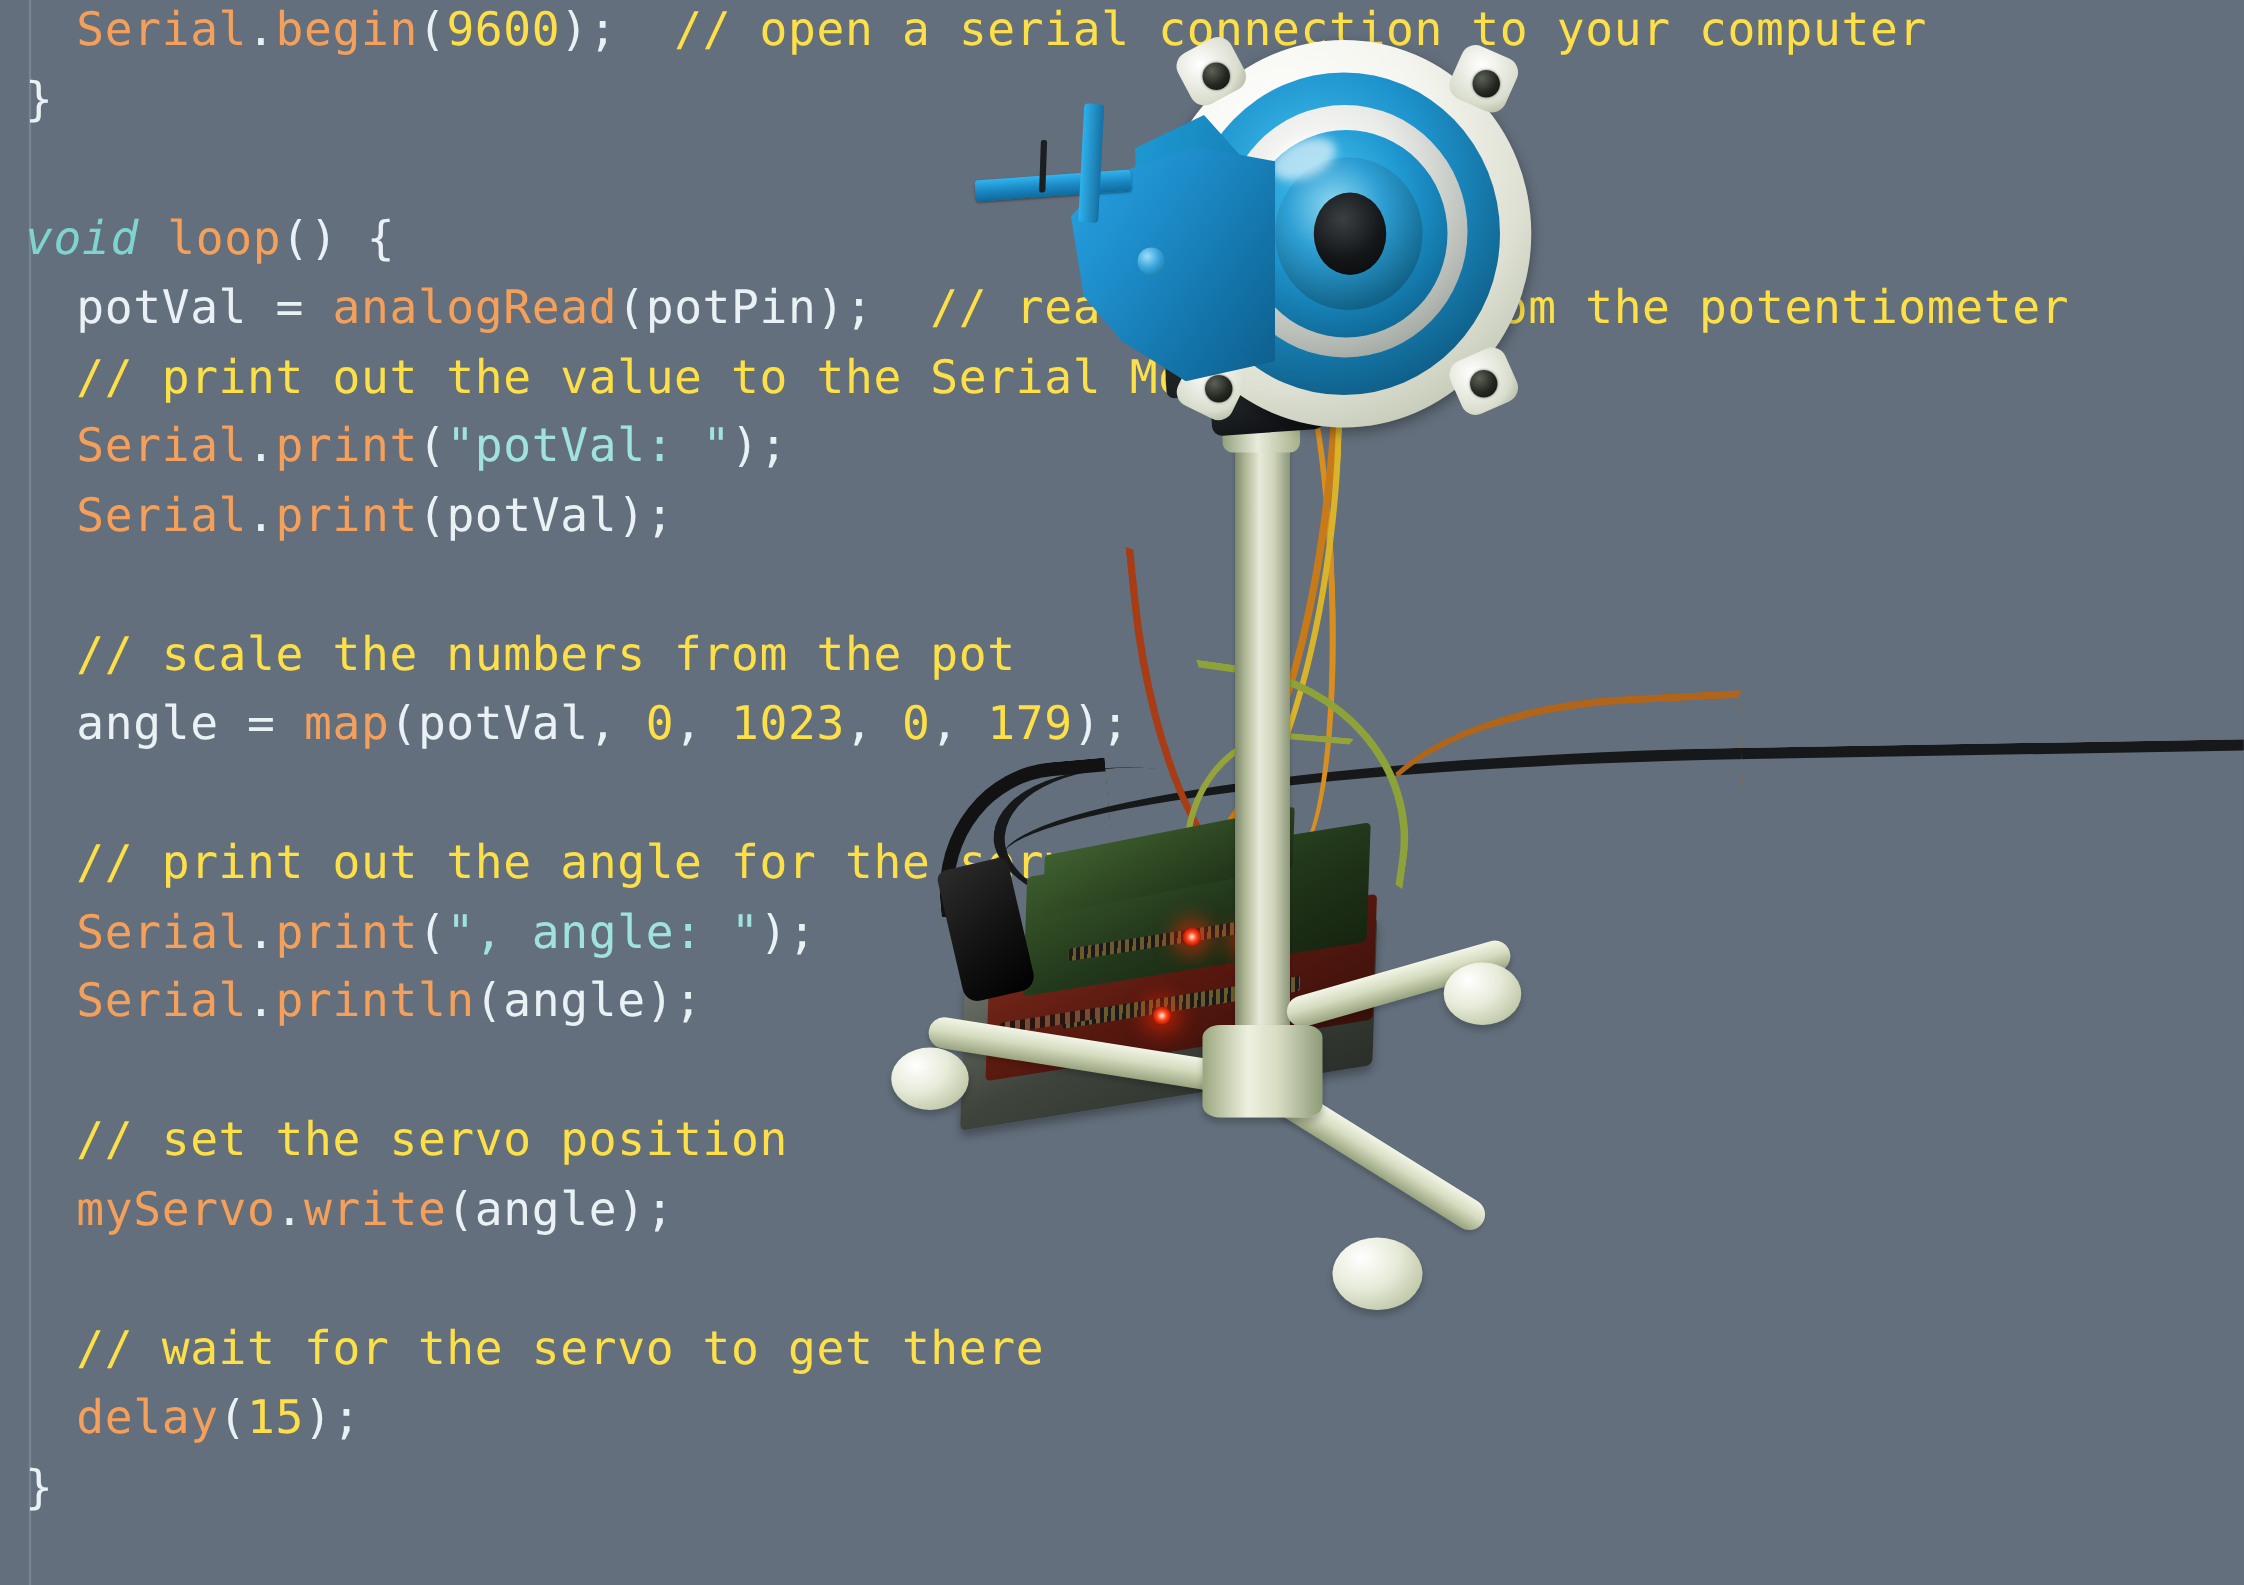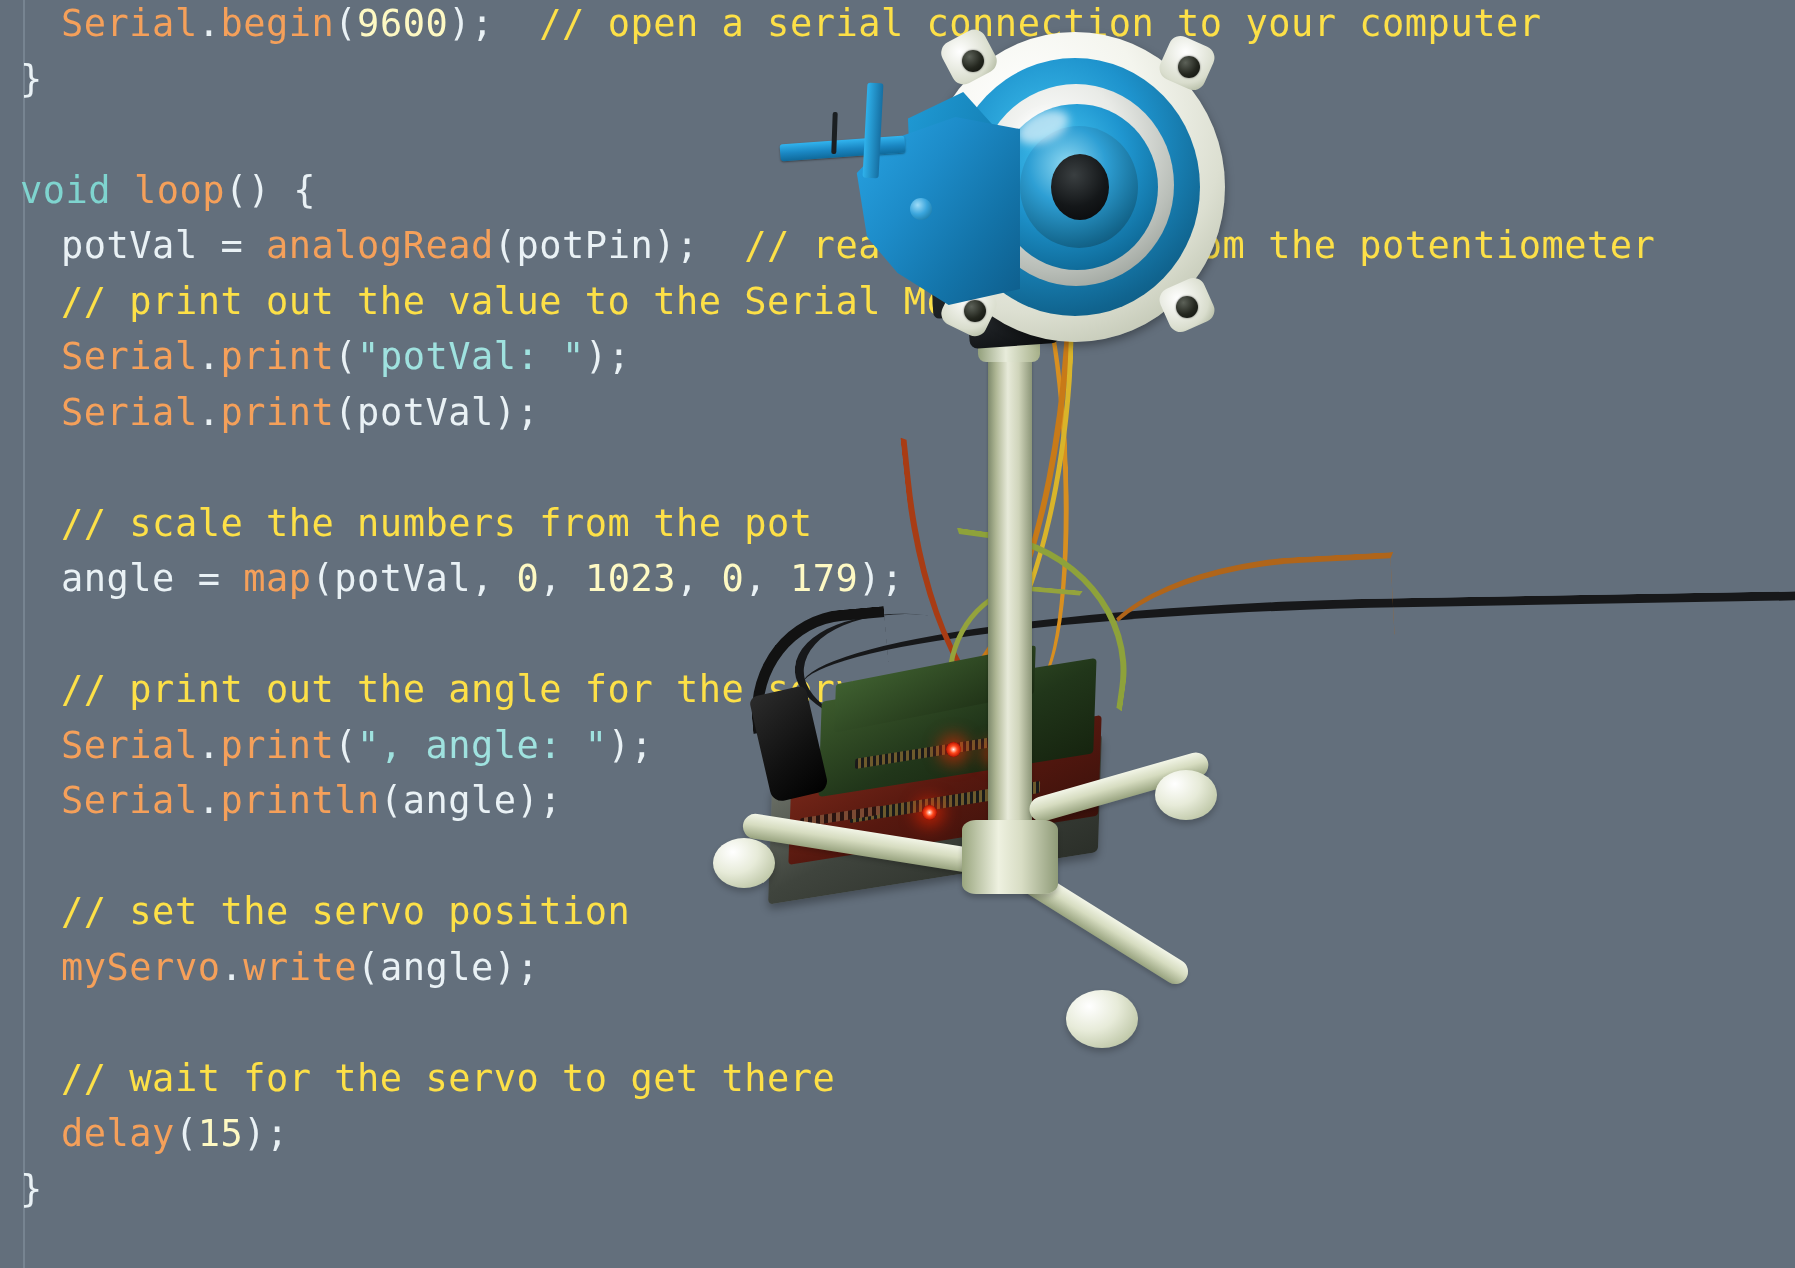--- a/index.html
+++ b/index.html
@@ -16,25 +16,25 @@
     white-space:pre;
   }
   .indent-guide{
     position:absolute;left:23px;top:-30px;width:2px;height:1310px;
     background:rgba(120,133,146,.95);
   }
   .code-line{position:absolute;left:0;width:100%;height:55.5px;}
   .code-line .txt{position:relative;display:inline-block;padding-left:20px;}
 
   
-  .kw      {color:#7fd4cf;}   
+  .kw      {color:#7fd4cf;font-style:italic;}   
   .fn      {color:#f5a05a;}   
   .obj     {color:#f5a05a;}   
   .plain   {color:#e9f1f5;}   
-  .num     {color:#fef9c3;}   
+  .num     {color:#fde047;}   
   .str     {color:#9fe2df;}   
   .cmt     {color:#fde047;}   
   .brace   {color:#e9f1f5;}
 
   
   #photo{position:absolute;left:700px;top:0;width:1095px;height:1268px;}
 
   
   .cable-right{
     position:absolute;left:100px;top:600px;width:1000px;height:70px;

